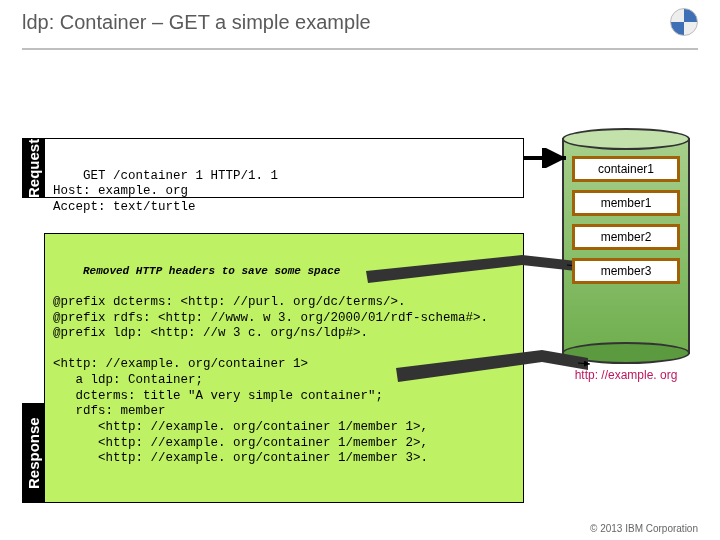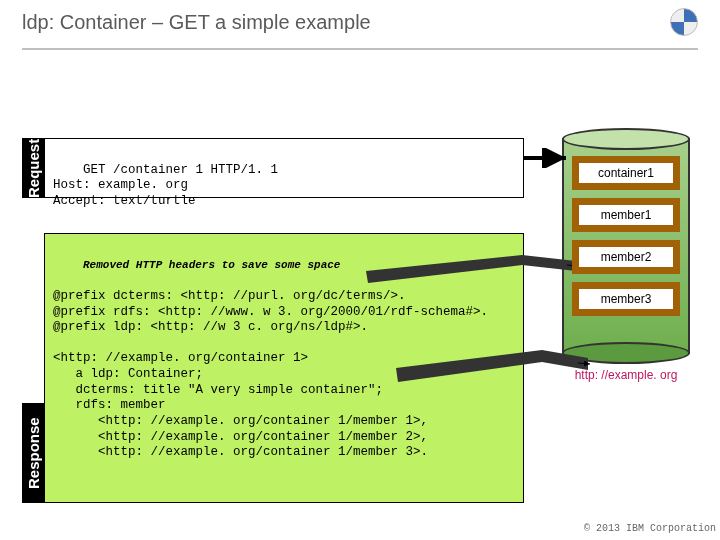--- a/index.html
+++ b/index.html
@@ -54,21 +54,21 @@
   }
   .vlabel.req { left: 0; top: 90px; height: 60px; }
   .vlabel.res { left: 0; top: 355px; height: 100px; }
   .box {
     position: absolute;
     border: 1px solid #000;
     background: #fff;
     font-family: "Courier New", monospace;
     font-size: 12.5px;
     line-height: 1.25;
-    padding: 8px 8px;
+    padding: 14px 8px;
     white-space: pre;
   }
   .req-box { left: 22px; top: 90px; width: 480px; height: 60px; }
   .res-box { left: 22px; top: 185px; width: 480px; height: 270px; background: #bef264; }
   .res-note { font-style: italic; font-weight: bold; font-size: 11px; }
   .cyl {
     position: absolute;
     left: 540px; top: 80px;
     width: 128px; height: 236px;
   }
@@ -84,35 +84,35 @@
   }
   .cyl .bottom {
     position: absolute; left: 0; bottom: 0; width: 128px; height: 22px;
     background: #5c9a3f; border: 2px solid #333; border-radius: 50%;
   }
   .cyl .items {
     position: absolute; left: 10px; top: 28px; width: 108px; z-index: 3;
     display: flex; flex-direction: column; gap: 8px;
   }
   .cyl .chip {
-    background: #fff; border: 7px solid #a16207;
+    background: #fff; border: 3px solid #a16207;
     font-size: 12px; text-align: center; padding: 3px 2px;
   }
   .cyl .caption {
     position: absolute; left: 0; top: 240px; width: 128px;
     text-align: center; font-size: 12px; color: #be185d;
   }
   .arrow {
     position: absolute;
     pointer-events: none;
   }
   .copyright {
     position: absolute;
-    right: 4px; bottom: 6px;
-    font-size: 10px; color: #666; font-family: Liberation Mono, monospace;
+    right: 22px; bottom: 6px;
+    font-size: 10px; color: #666;
   }
 </style>
 </head>
 <body>
 
 <div class="title-row">
   <div class="title">ldp: Container – GET a simple example</div>
   <div class="logo"></div>
 </div>
 <hr class="title-rule">

